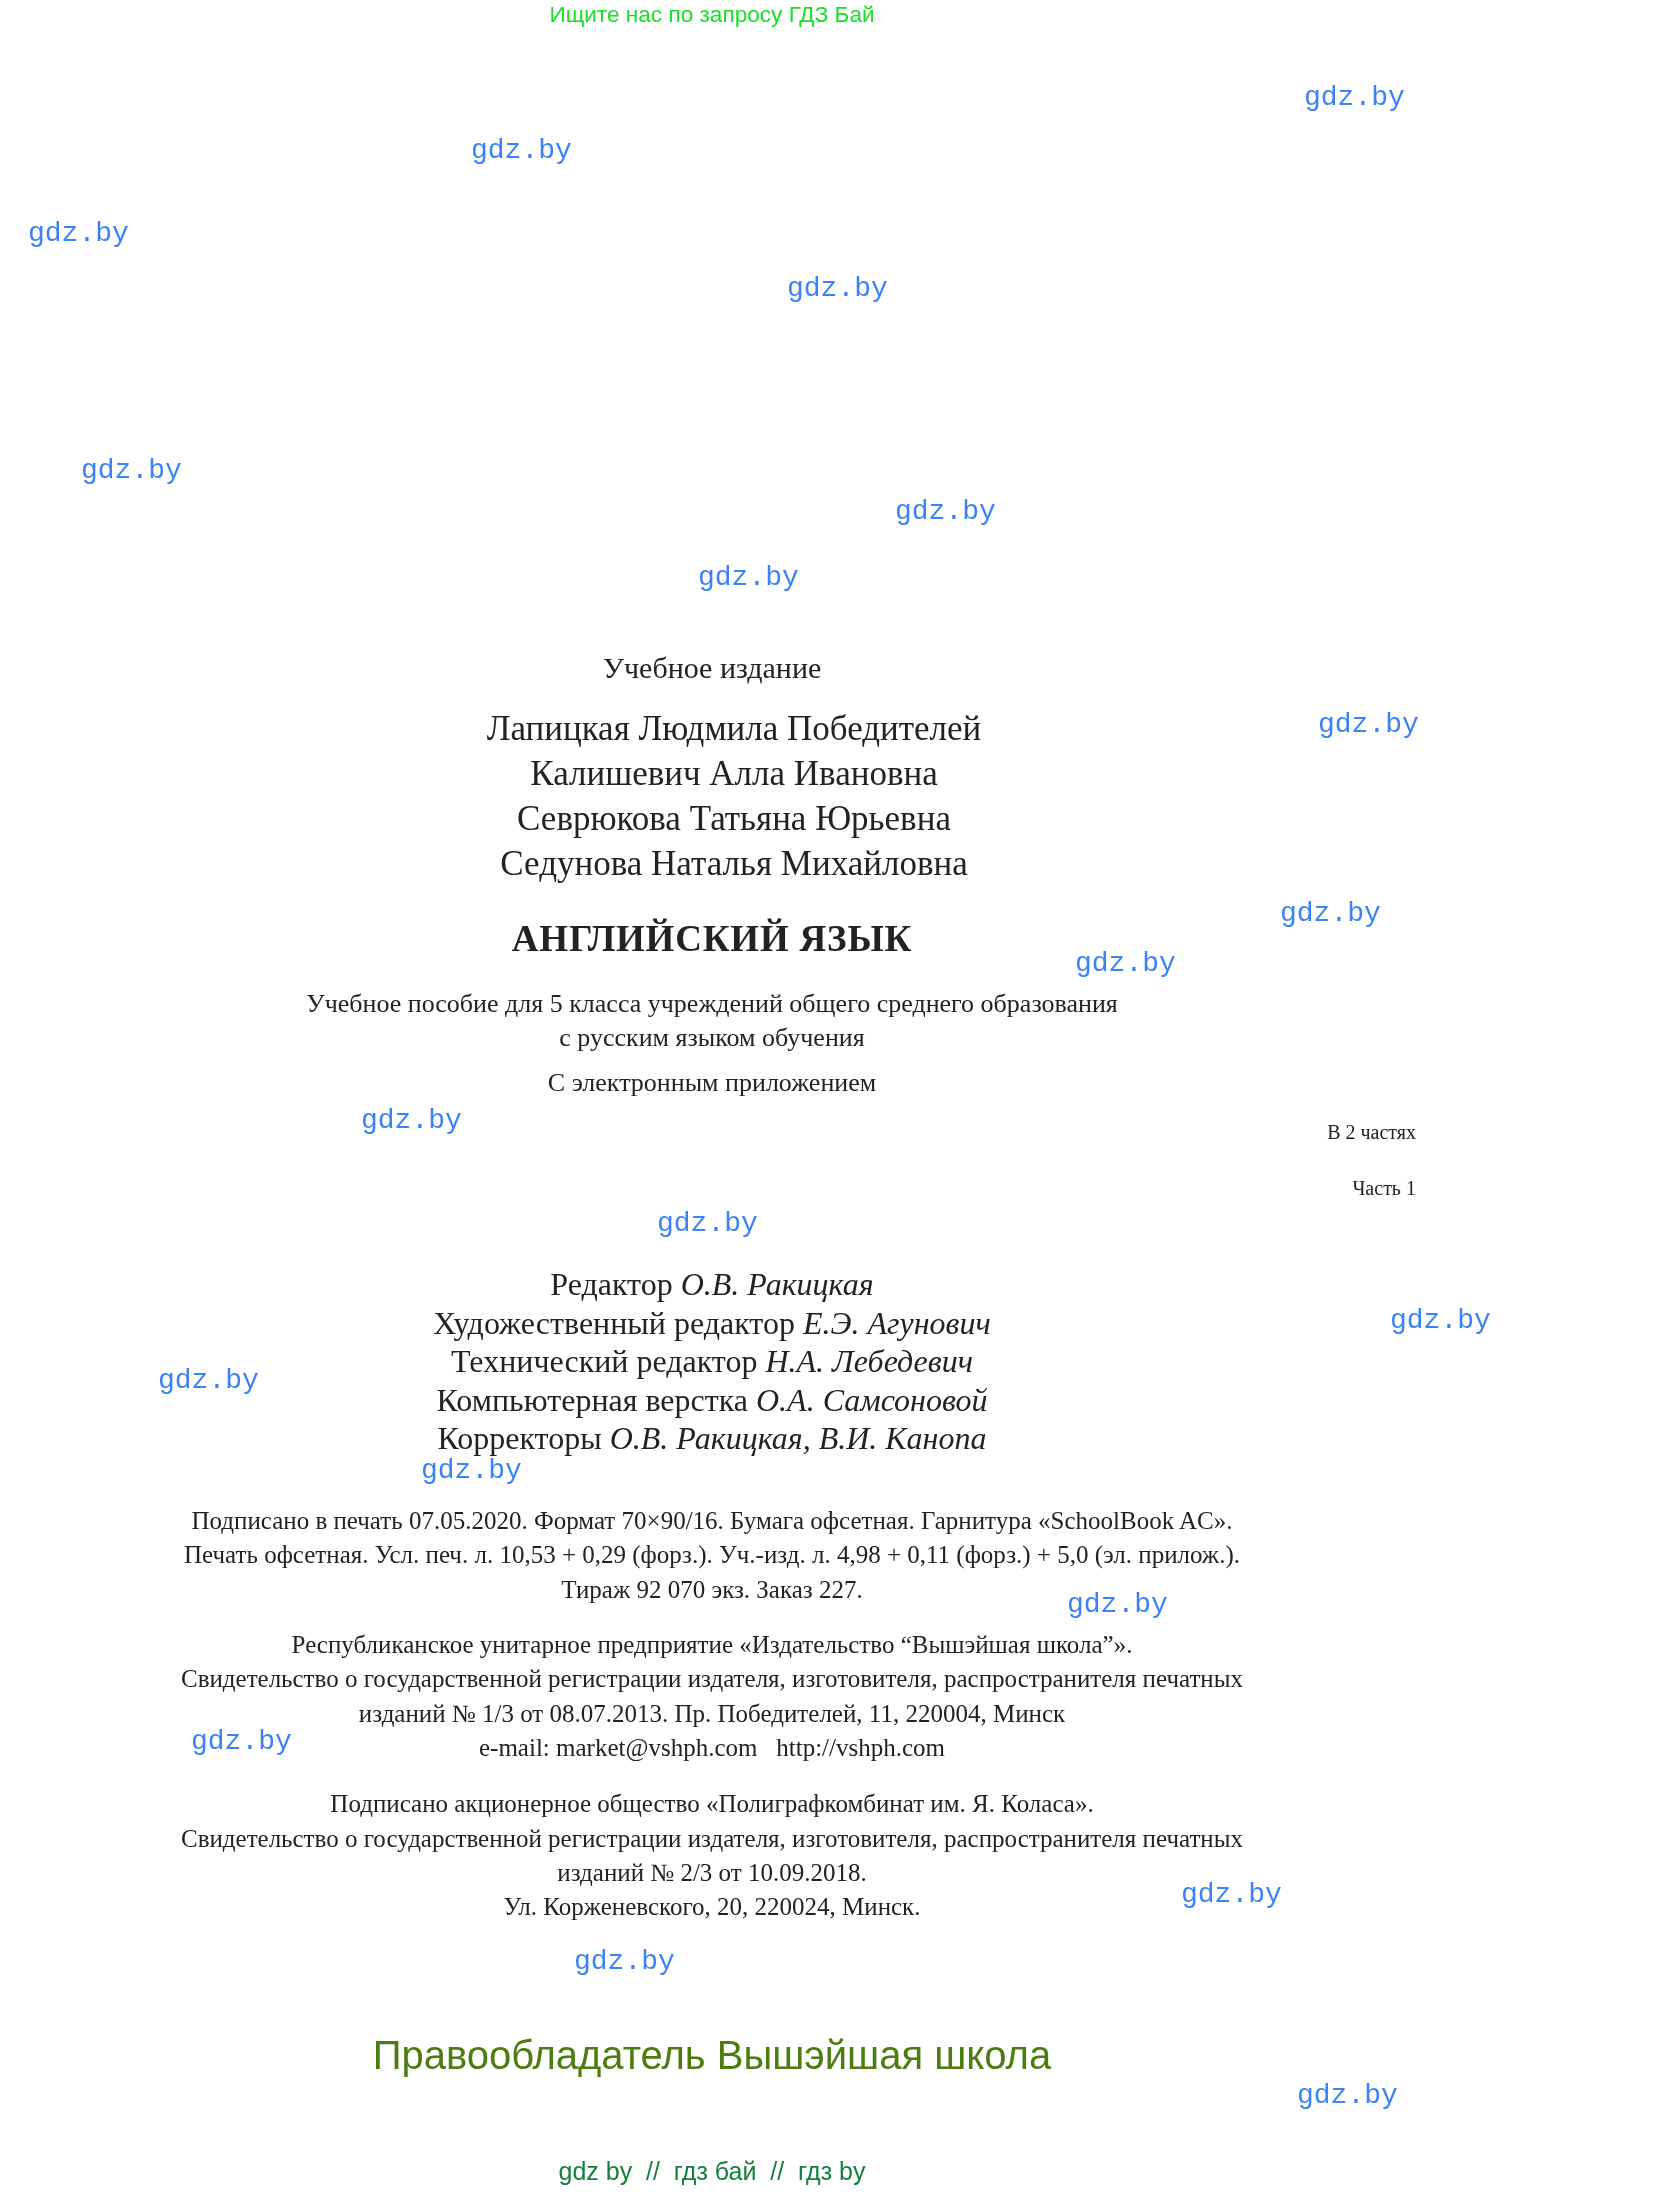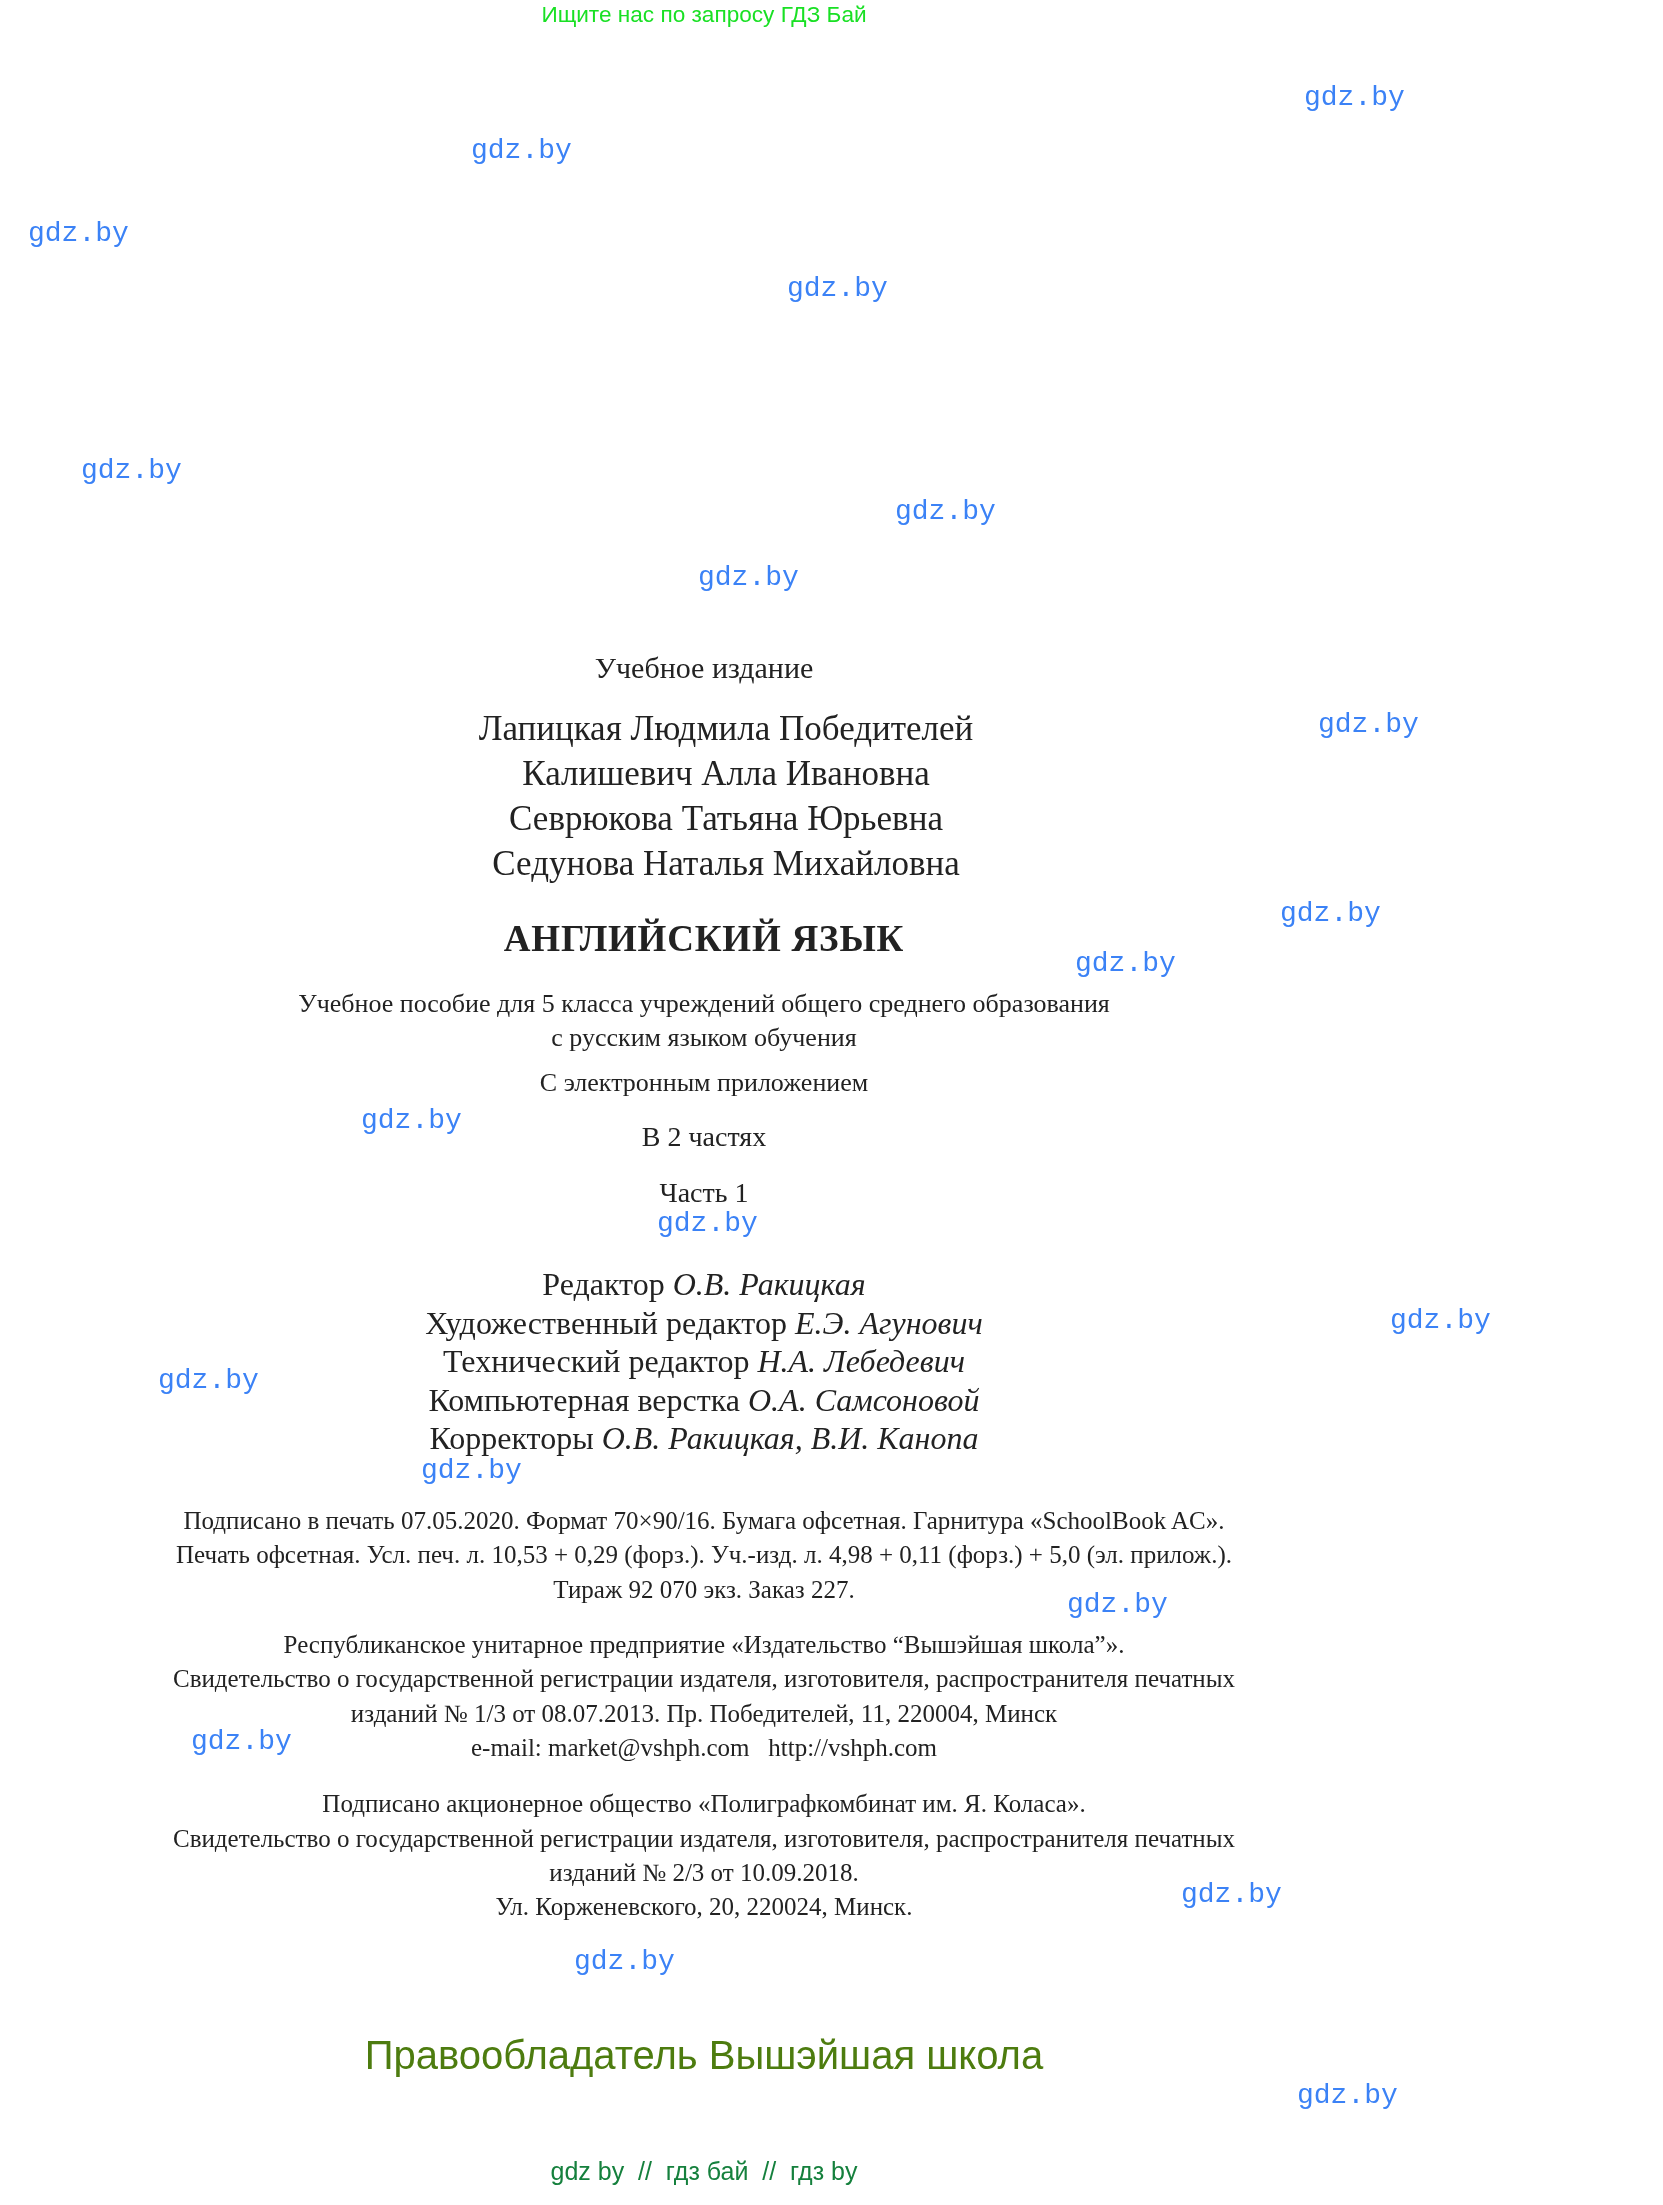--- a/index.html
+++ b/index.html
@@ -1,25 +1,25 @@
 <!DOCTYPE html>
 <html style="font-size:13.4px"><head>
 <meta charset="utf-8">
 <style>
   html, body { margin:0; padding:0; }
   body { width:1664px; height:2205px; background:#ffffff; position:relative; overflow:hidden; font-family:"Liberation Serif", serif; color:#222; }
-  .center { position:absolute; left:0; width:1408px; text-align:center; white-space:nowrap; }
+  .center { position:absolute; left:8px; width:1408px; text-align:center; white-space:nowrap; }
   .wm { position:absolute; font-family:Liberation Mono, monospace; font-size:28px; color:#3b82f6; white-space:nowrap; }
   .top-banner { color:#19e024; font-family:"Liberation Sans", sans-serif; font-size:22.6px; top:1.7px; }
   .edition { top:651px; font-size:30px; }
   .author { font-size:35px; }
   .author b { font-weight:normal;margin-left:44px; }
   .title { top:917px; font-size:37px; font-weight:bold; letter-spacing:0.8px; }
   .sub { font-size:26px; }
-  .parts { font-size:28px; }
+  .parts { font-size:20px;text-align:right; }
   .staff { font-size:32px; }
   .staff i { font-style:italic; }
   .imprint { font-size:25px; }
   .rights { top:2033px; font-family:"Liberation Sans", sans-serif; font-size:40px; color:#4d7c0f; }
   .footer-links { top:2157px; font-family:"Liberation Sans", sans-serif; font-size:25px; color:#15803d; }
 </style>
 </head>
 <body>
 
 <div class="center top-banner">Ищите нас по запросу ГДЗ Бай</div>

